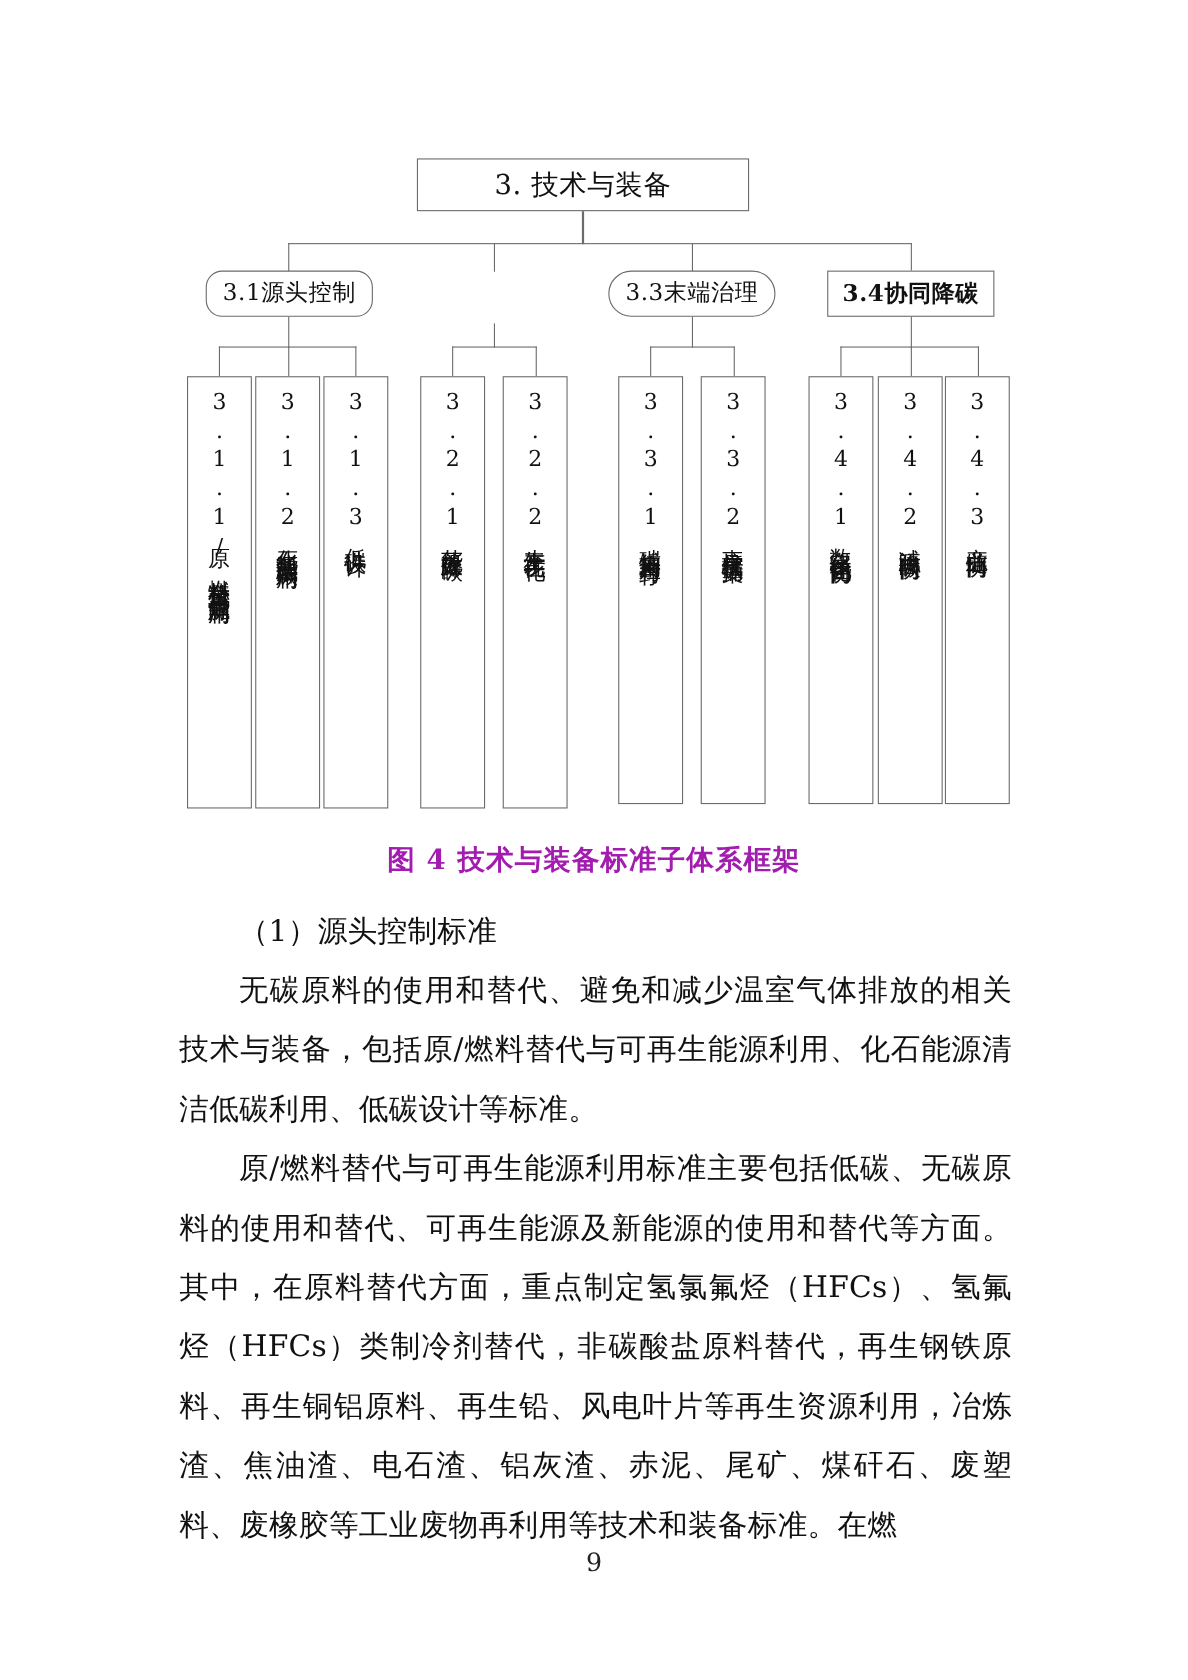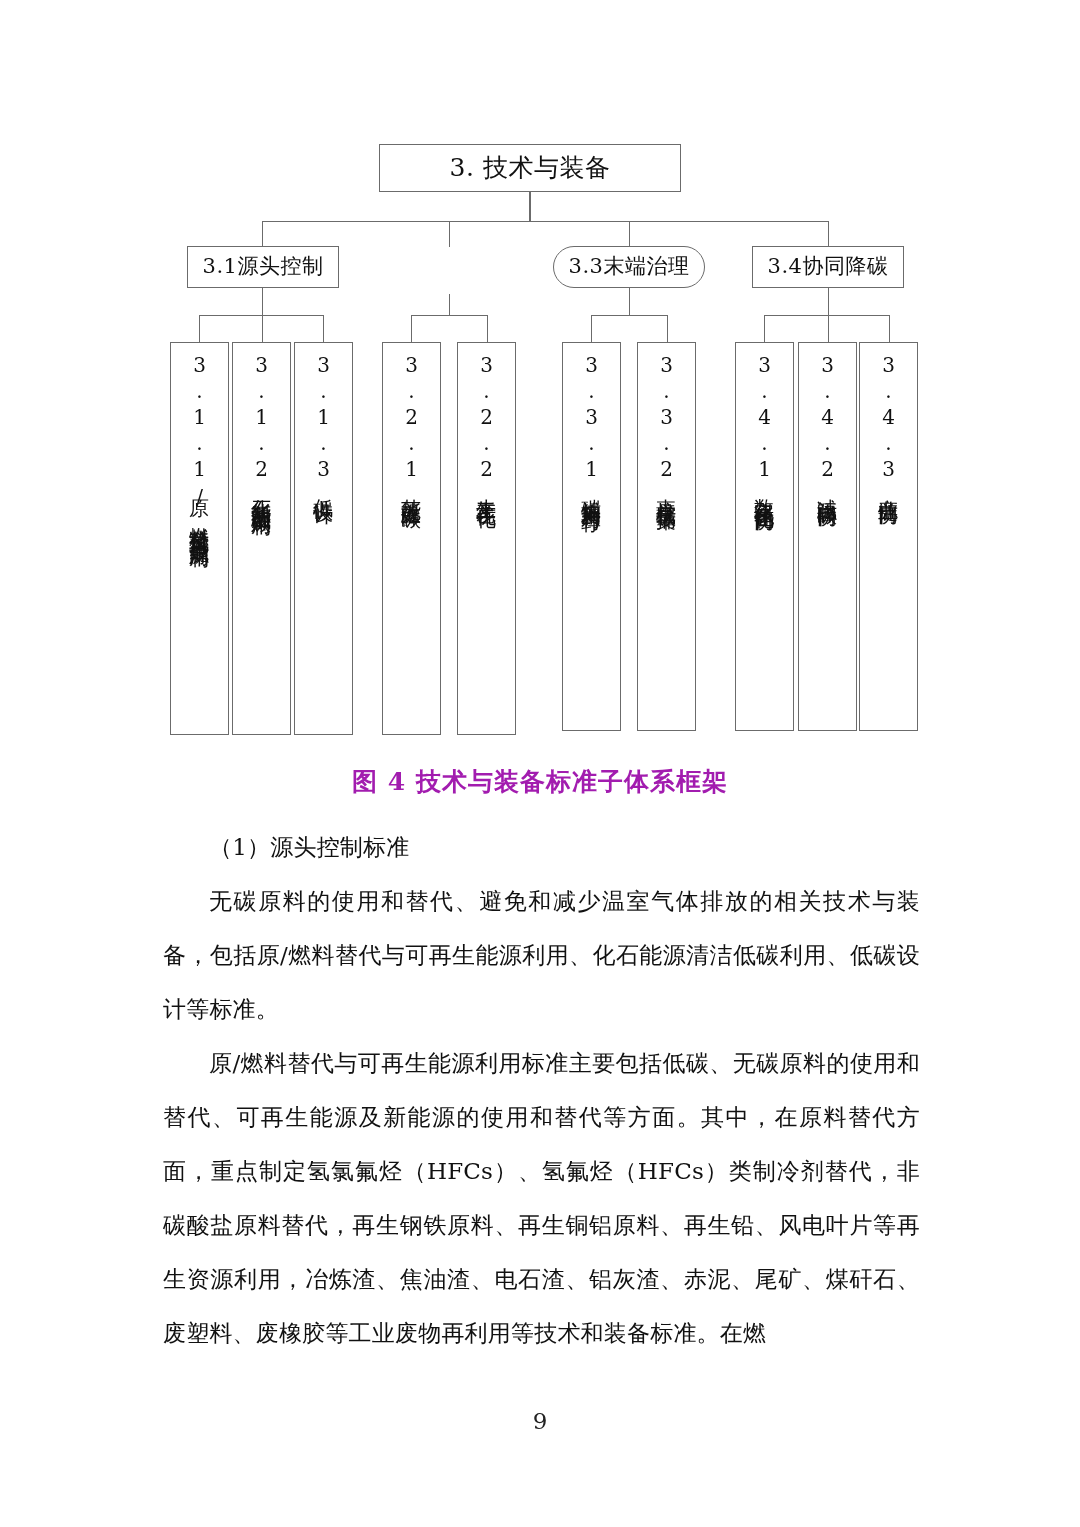--- a/index.html
+++ b/index.html
@@ -88,21 +88,21 @@
   }
 
   
   .body-text {
     position: absolute;
     left: 163px;
     top: 820px;
     width: 757px;
   }
   .para {
-    font-size: 23px;
+    font-size: 27px;
     line-height: 54px;
     text-align: justify;
     text-align-last: left;
     letter-spacing: 0.2px;
     margin: 0 0 0 0;
     color: #111111;
     font-family: "DejaVu Serif", "Liberation Serif", serif;
   }
   .para.indent { text-indent: 2em; }
 
@@ -129,23 +129,23 @@
 
     <div class="edge v" style="left:529.3px; top:192px; height:30px;"></div>
 
     <div class="edge h" style="left:262px; top:221px; width:567px;"></div>
 
     <div class="edge v" style="left:262px; top:221px; height:26px;"></div>
     <div class="edge v" style="left:449px; top:221px; height:26px;"></div>
     <div class="edge v" style="left:629px; top:221px; height:26px;"></div>
     <div class="edge v" style="left:827.6px; top:221px; height:26px;"></div>
 
-    <div class="node lvl2" style="left:187px; top:246px; width:152px; height:42px;">3.1源头控制</div>
+    <div class="node lvl2" style="left:187px; top:246px; width:152px; height:42px;border-radius:15px;">3.1源头控制</div>
     <div class="node lvl2" style="left:553px; top:246px; width:152px; height:42px;border-radius:21px;">3.3末端治理</div>
-    <div class="node lvl2" style="left:752px; top:246px; width:152px; height:42px;">3.4协同降碳</div>
+    <div class="node lvl2" style="left:752px; top:246px; width:152px; height:42px;font-weight:bold;">3.4协同降碳</div>
 
     <div class="edge v" style="left:262px; top:288px; height:28px;"></div>
     <div class="edge h" style="left:199px; top:315px; width:125px;"></div>
     <div class="edge v" style="left:199px; top:315px; height:27px;"></div>
     <div class="edge v" style="left:262px; top:315px; height:27px;"></div>
     <div class="edge v" style="left:322.6px; top:315px; height:27px;"></div>
 
     <div class="edge v" style="left:449px; top:294px; height:22px;"></div>
     <div class="edge h" style="left:411px; top:315px; width:77px;"></div>
     <div class="edge v" style="left:411px; top:315px; height:27px;"></div>

